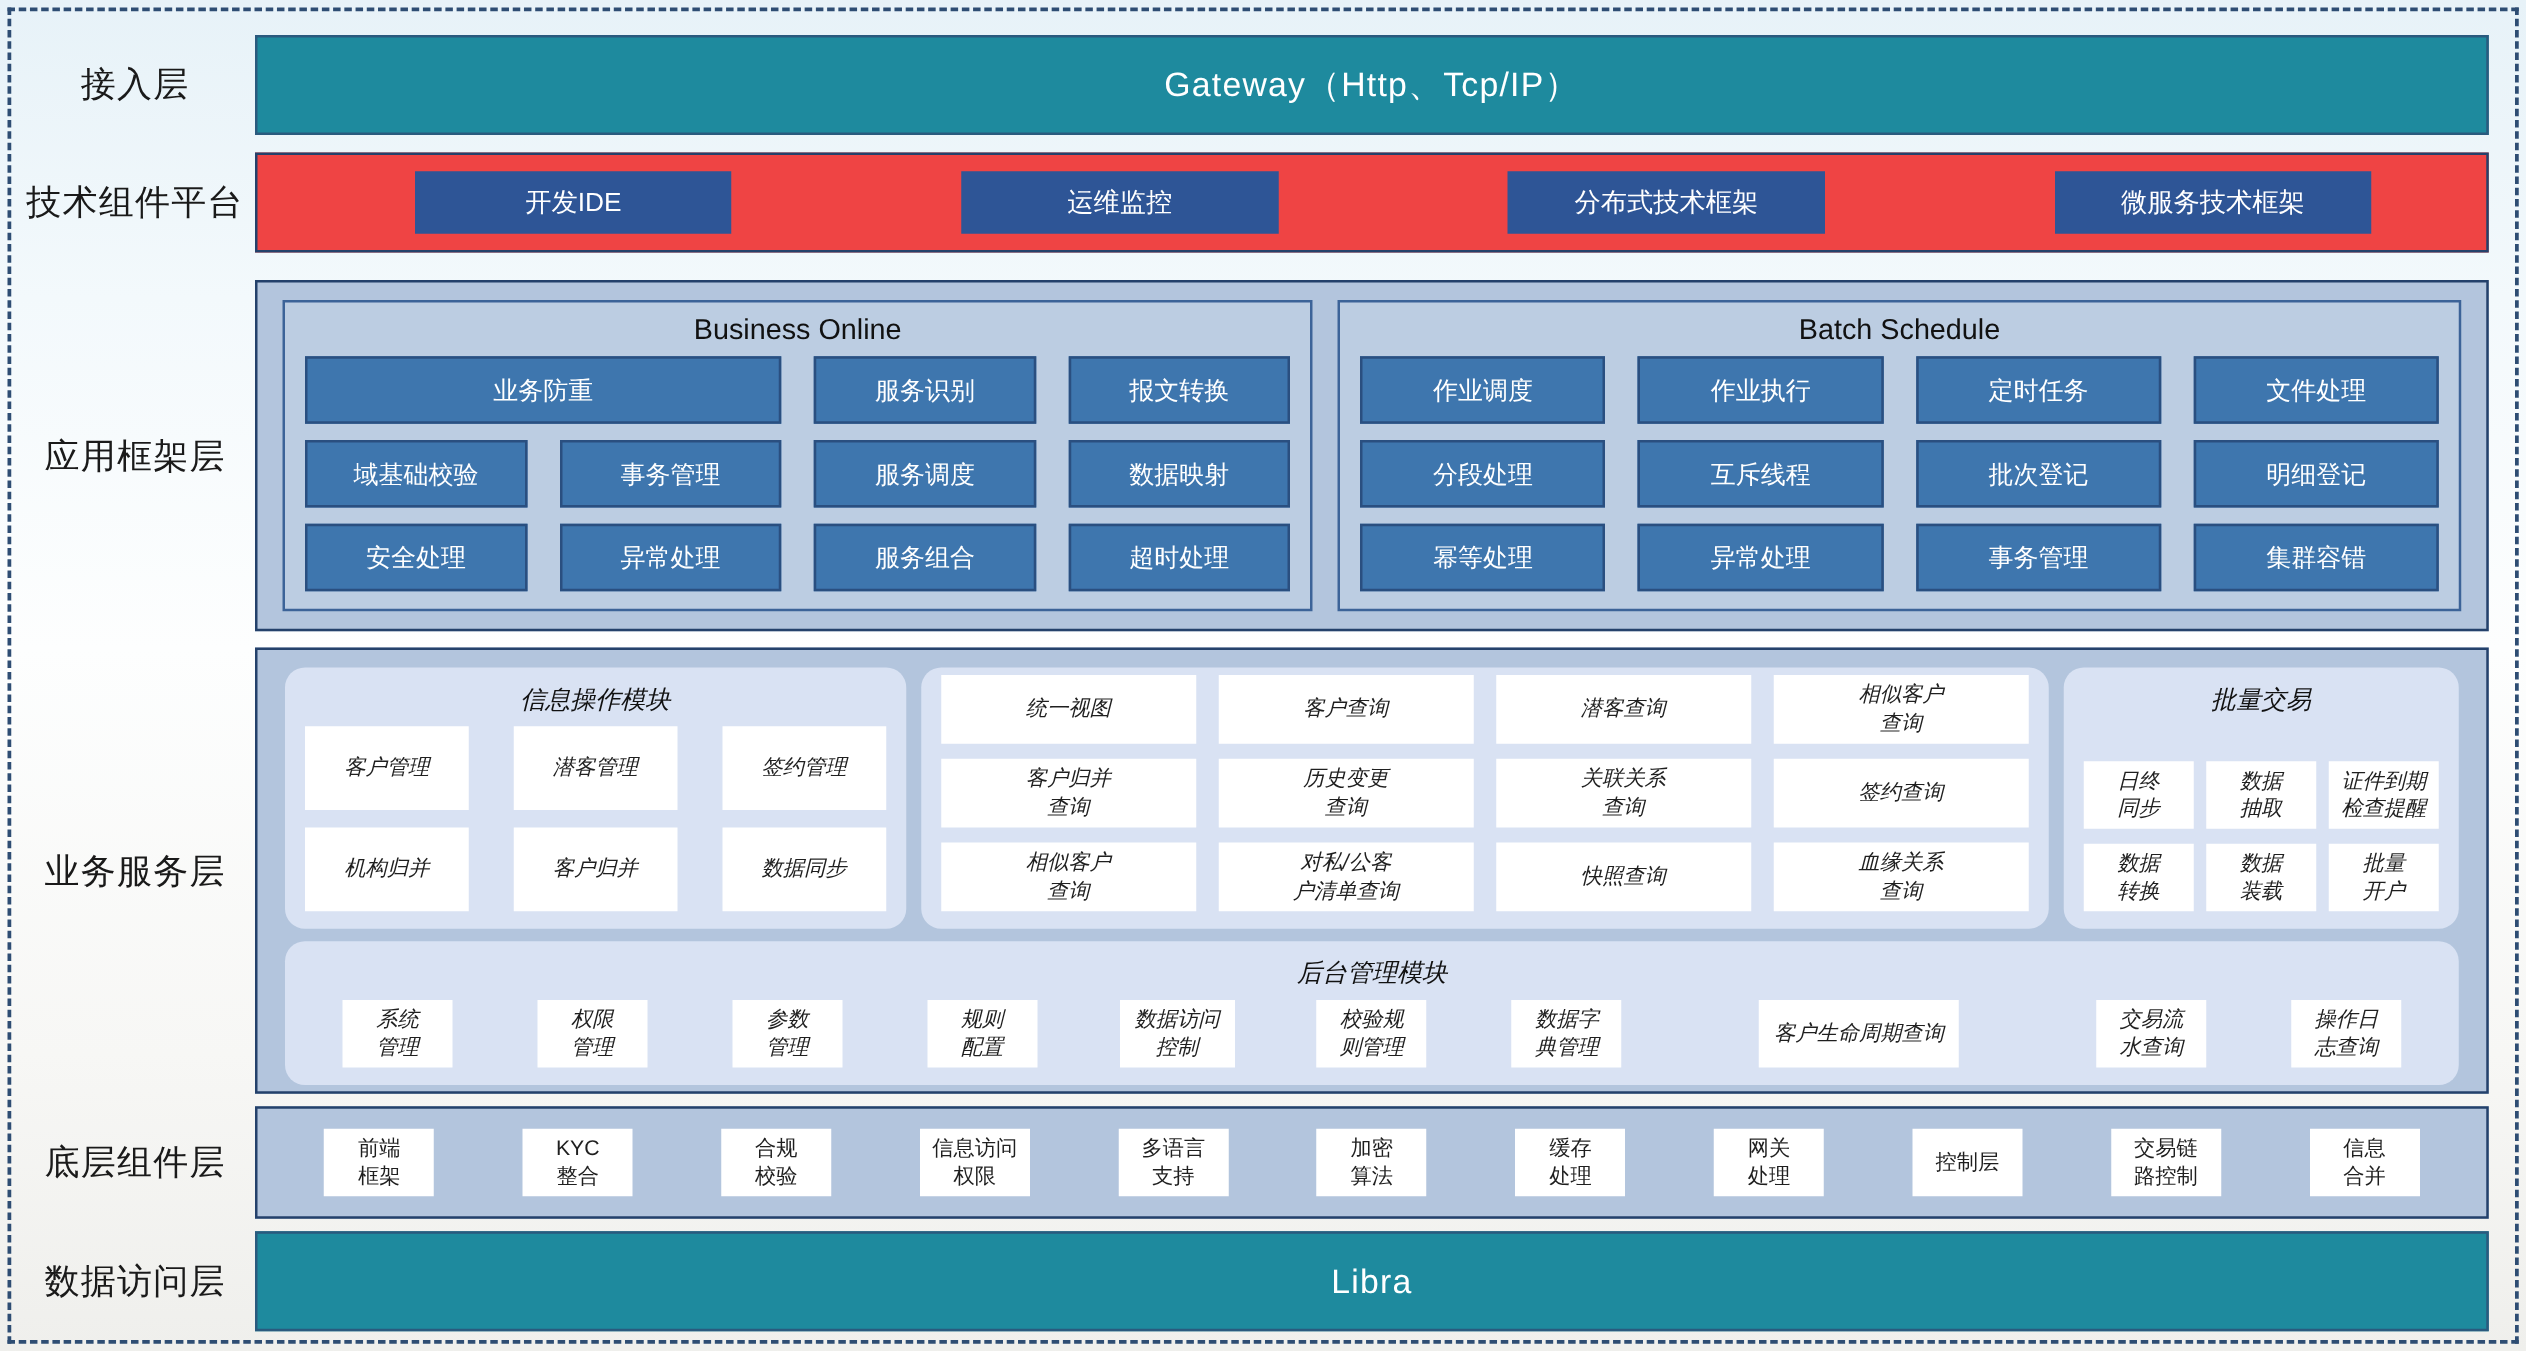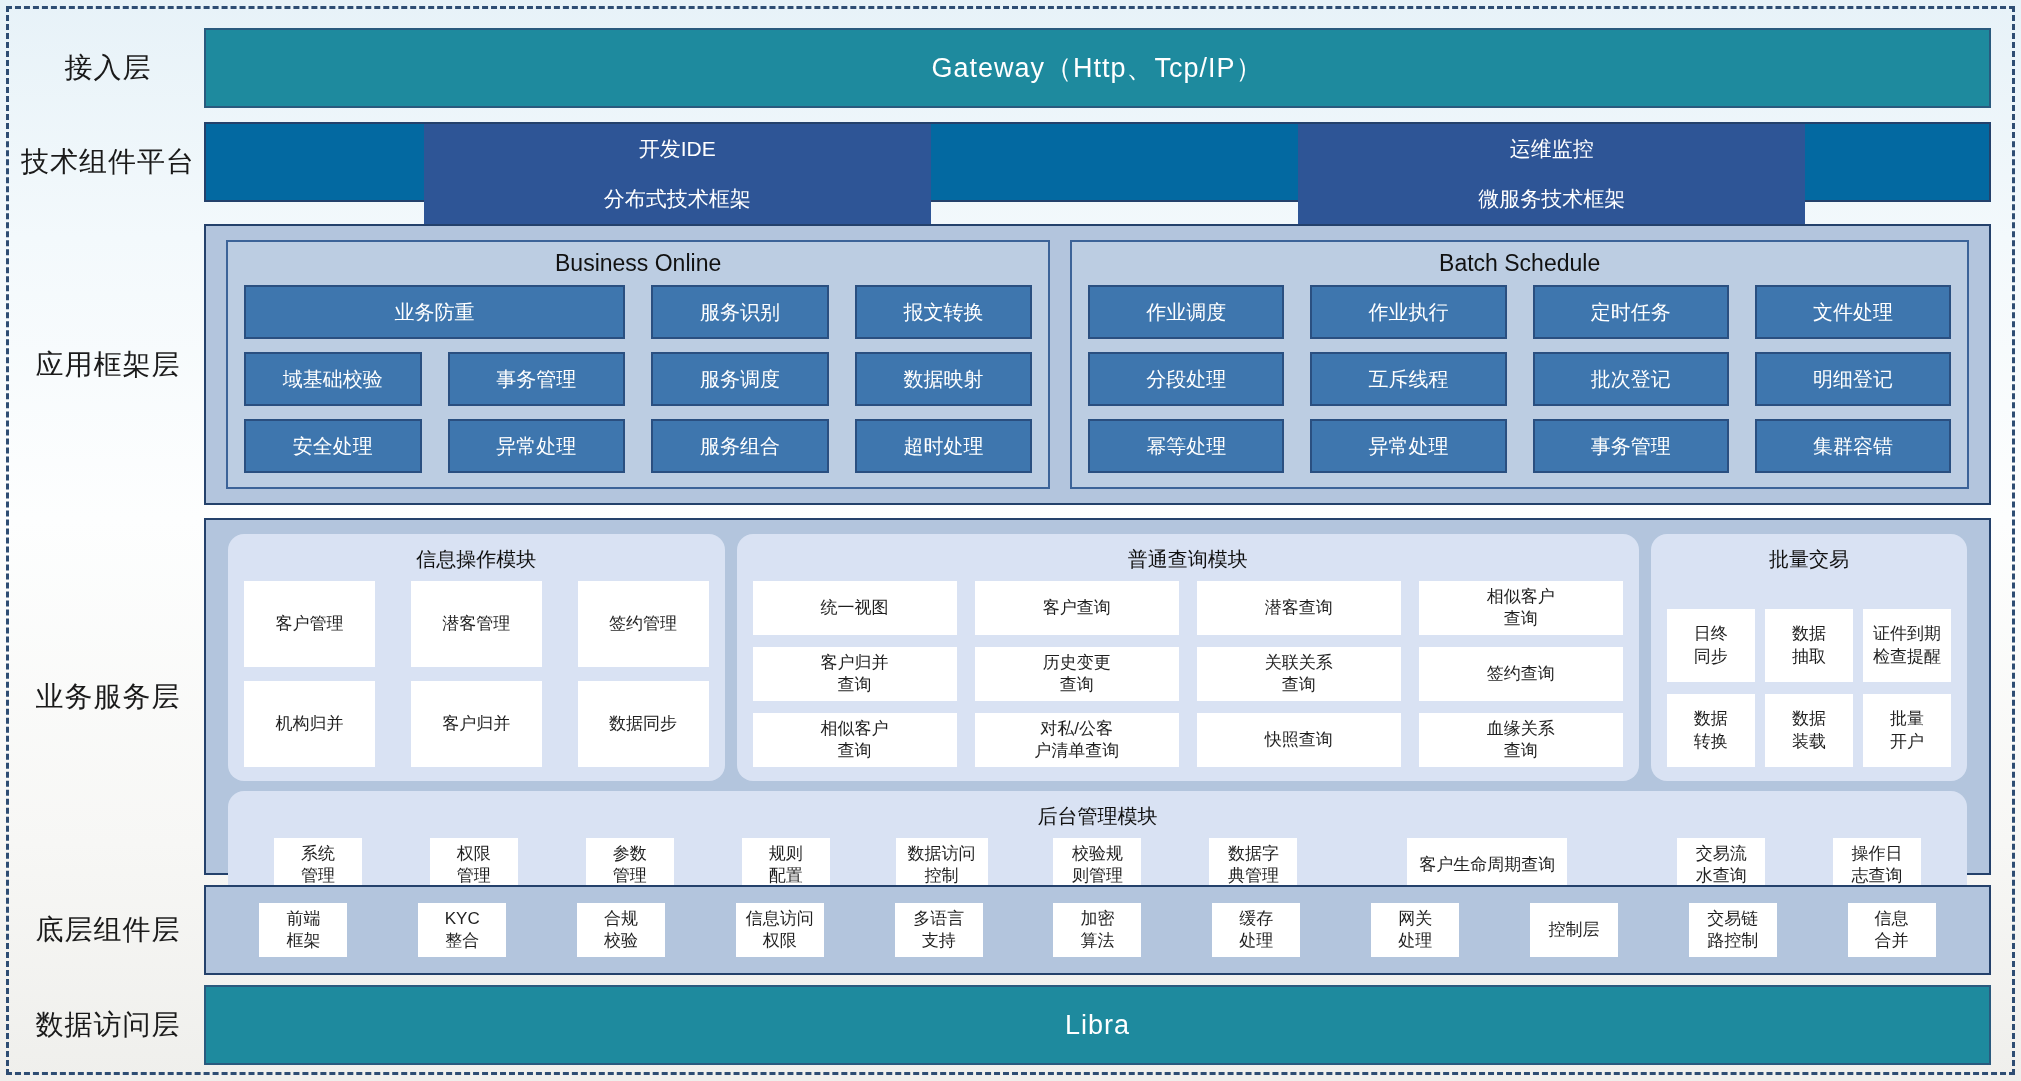--- a/index.html
+++ b/index.html
@@ -16,40 +16,40 @@
   .layer-label { flex:0 0 192px; display:flex; align-items:center; justify-content:center;
                  font-size:28px; color:#1a1a1a; letter-spacing:1px; }
   .layer-content { flex:1; }
 
   
   .teal-bar { height:100%; background:#1e8a9e; border:2px solid #2a5a7e;
               display:flex; align-items:center; justify-content:center;
               color:#fff; font-size:27px; letter-spacing:1px; }
 
   
-  .tech-band { height:100%; background:#0369a1; border:2px solid #24416b;
-               display:grid; grid-template-columns:repeat(2,1fr); align-items:center; justify-items:center;padding-left:34px; }
+  .tech-band { height:100%; background:#ef4444; border:2px solid #24416b;
+               display:grid; grid-template-columns:repeat(4,1fr); align-items:center; justify-items:center;padding-left:34px; }
   .navy-btn { width:58%; height:50px; background:#2e5596; color:#fff; font-size:21px;
               display:flex; align-items:center; justify-content:center; }
 
   
   .app-band { height:100%; background:#b3c5dd; border:2px solid #24416b;
               padding:14px 20px; display:flex; gap:20px; }
   .app-panel { border:2px solid #3c6398; background:#bccde2; padding:4px 16px 14px; display:flex; flex-direction:column; }
   .app-panel.p-left { flex:804; }
   .app-panel.p-right { flex:880; }
   .app-panel-title { text-align:center; font-size:23px; color:#111; padding:4px 0 8px; }
   .app-grid { flex:1; display:grid; grid-template-columns:repeat(4,1fr); gap:13px 26px; }
   .app-grid .chip { background:#3e76ae; border:2px solid #2a4f80; color:#fff; font-size:20px;
                     display:flex; align-items:center; justify-content:center; white-space:pre-line;
                     text-align:center; min-height:42px; }
 
   
   .biz-band { height:100%; background:#b3c5dd; border:2px solid #24416b;
-              padding:14px 22px 28px; display:flex; flex-direction:column; gap:10px; }
+              padding:14px 22px 28px; display:flex; flex-direction:column; gap:10px;font-style:italic; }
   .biz-top { display:flex; gap:12px; flex:208; }
   .module { background:#d9e2f3; border-radius:16px; padding:6px 16px 14px; display:flex; flex-direction:column; }
   .mod-info { flex:474; }
   .mod-query { flex:888; }
   .mod-batch { flex:290; }
   .module-title { text-align:center; font-size:20px; color:#111; padding:6px 0 8px; }
   .module-grid { flex:1; display:grid; gap:12px 18px; align-items:stretch; }
   .mod-info .module-grid { grid-template-columns:repeat(3,1fr); gap:14px 36px; }
   .mod-query .module-grid { grid-template-columns:repeat(4,1fr); }
   .mod-batch .module-grid { grid-template-columns:repeat(3,1fr); gap:12px 10px;margin-top:28px; }
@@ -144,21 +144,20 @@
           <div class="module-grid">
               <div class="chip">客户管理</div>
               <div class="chip">潜客管理</div>
               <div class="chip">签约管理</div>
               <div class="chip">机构归并</div>
               <div class="chip">客户归并</div>
               <div class="chip">数据同步</div>
             </div>
         </div>
         <div class="module mod-query">
-          <div class="module-title">普通查询模块</div>
           <div class="module-grid">
               <div class="chip">统一视图</div>
               <div class="chip">客户查询</div>
               <div class="chip">潜客查询</div>
               <div class="chip">相似客户
 查询</div>
               <div class="chip">客户归并
 查询</div>
               <div class="chip">历史变更
 查询</div>

